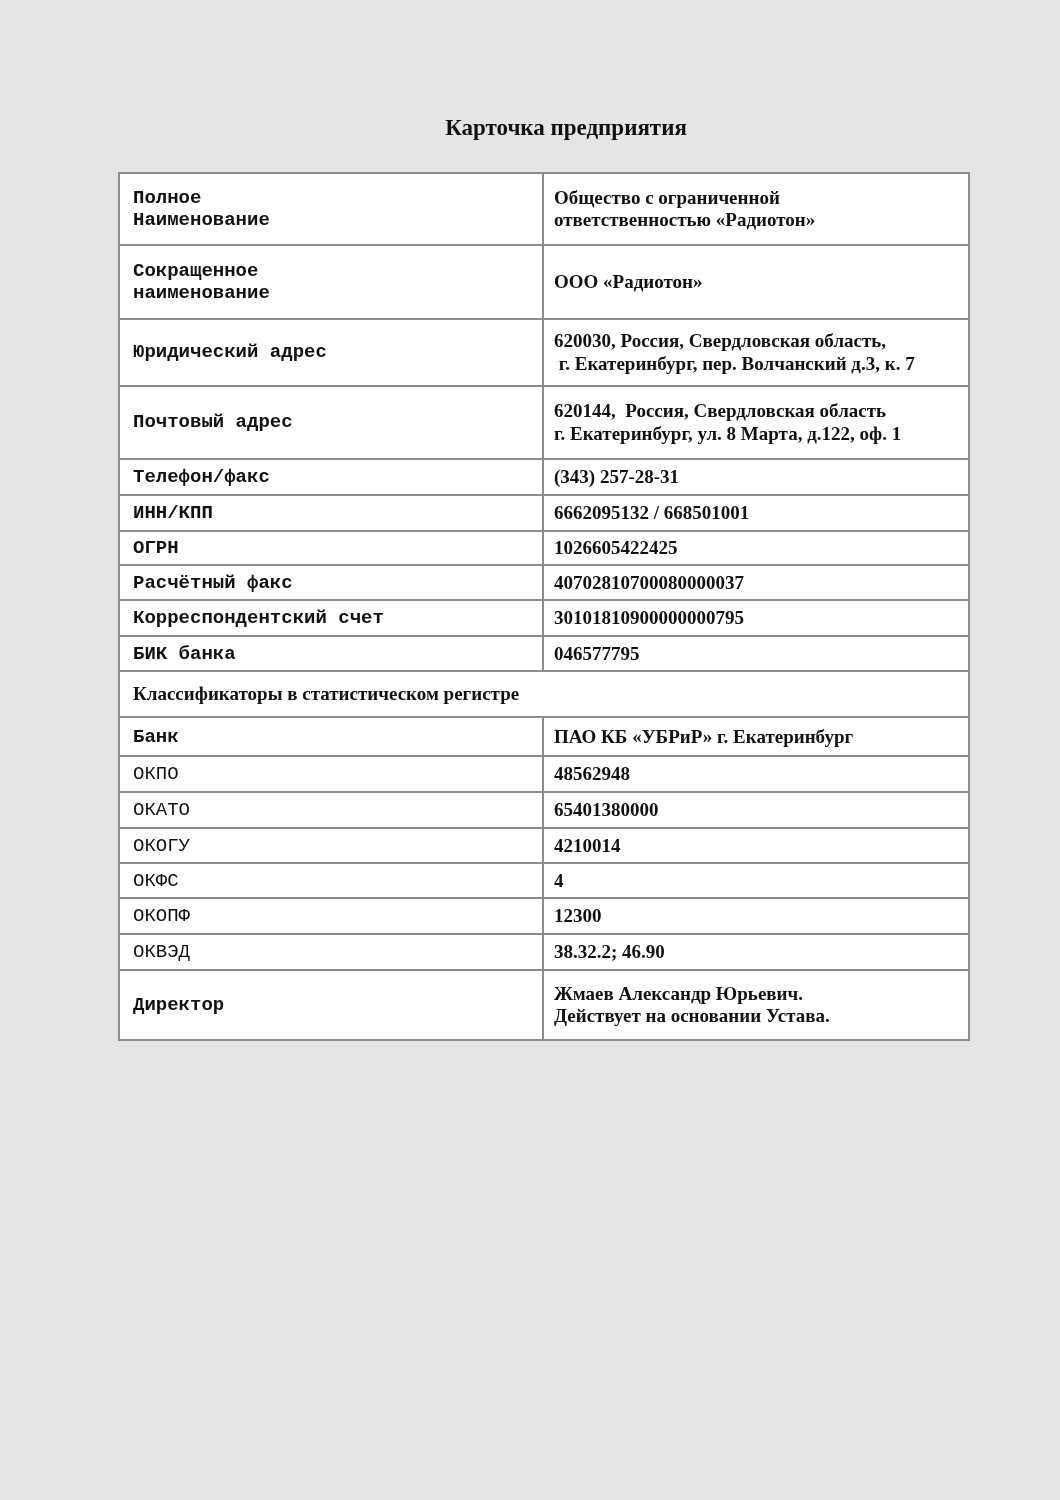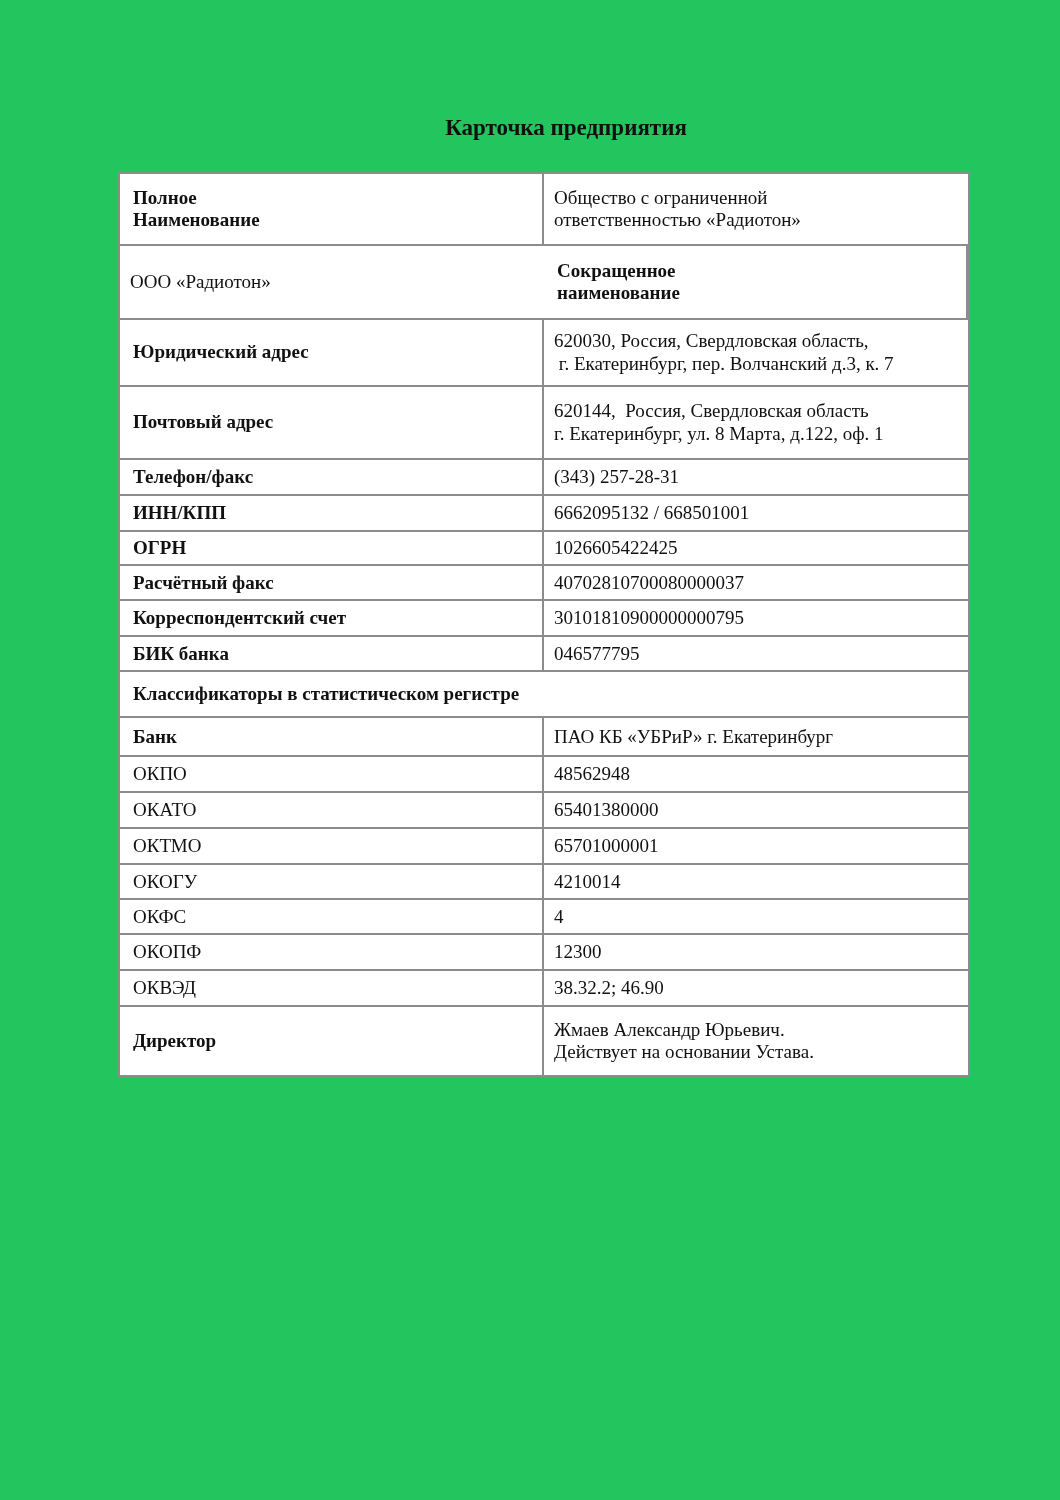--- a/index.html
+++ b/index.html
@@ -8,21 +8,21 @@
     background: #ffffff;
     width: 1060px;
     height: 1500px;
     font-family: "Liberation Serif", "DejaVu Serif", serif;
     color: #111111;
   }
   .page {
     position: relative;
     width: 1060px;
     height: 1500px;
-    background: #22c55e;
+    background: #e5e5e5;
     overflow: hidden;
   }
   .title {
     margin-top: 114px;
     margin-left: 118px;
     width: 852px;
     padding-left: 44px;
     box-sizing: border-box;
     text-align: center;
     font-size: 23px;
@@ -51,24 +51,26 @@
     align-items: center;
     box-sizing: border-box;
     font-size: 19px;
     line-height: 1.18;
     white-space: pre-wrap;
   }
   .cell.label {
     width: 50%;
     padding: 5px 10px 5px 13px;
     border-right: 2px solid #8c8c8c;
+    font-family: Liberation Mono, monospace;
   }
   .cell.value {
     width: 50%;
     padding: 5px 8px 5px 10px;
+    font-weight: bold;
   }
   .cell.full {
     width: 100%;
     padding: 5px 10px 5px 13px;
     border-right: none;
   }
   .bold { font-weight: bold; }
 </style>
 </head>
 <body>
@@ -80,23 +82,23 @@
   <div class="card-table">
 
     <div class="row" style="min-height:70px">
       <div class="cell label bold">Полное
 Наименование</div>
       <div class="cell value">Общество с ограниченной
 ответственностью «Радиотон»</div>
     </div>
 
     <div class="row" style="min-height:74px">
-      <div class="cell value">ООО «Радиотон»</div>
       <div class="cell label bold">Сокращенное
 наименование</div>
+      <div class="cell value">ООО «Радиотон»</div>
     </div>
 
     <div class="row" style="min-height:67px">
       <div class="cell label bold">Юридический адрес</div>
       <div class="cell value">620030, Россия, Свердловская область,
  г. Екатеринбург, пер. Волчанский д.3, к. 7</div>
     </div>
 
     <div class="row" style="min-height:73px">
       <div class="cell label bold">Почтовый адрес</div>
@@ -146,24 +148,20 @@
     <div class="row" style="min-height:36px">
       <div class="cell label">ОКПО</div>
       <div class="cell value">48562948</div>
     </div>
 
     <div class="row" style="min-height:36px">
       <div class="cell label">ОКАТО</div>
       <div class="cell value">65401380000</div>
     </div>
 
-    <div class="row" style="min-height:36px">
-      <div class="cell label">ОКТМО</div>
-      <div class="cell value">65701000001</div>
-    </div>
 
     <div class="row" style="min-height:35px">
       <div class="cell label">ОКОГУ</div>
       <div class="cell value">4210014</div>
     </div>
 
     <div class="row" style="min-height:35px">
       <div class="cell label">ОКФС</div>
       <div class="cell value">4</div>
     </div>

